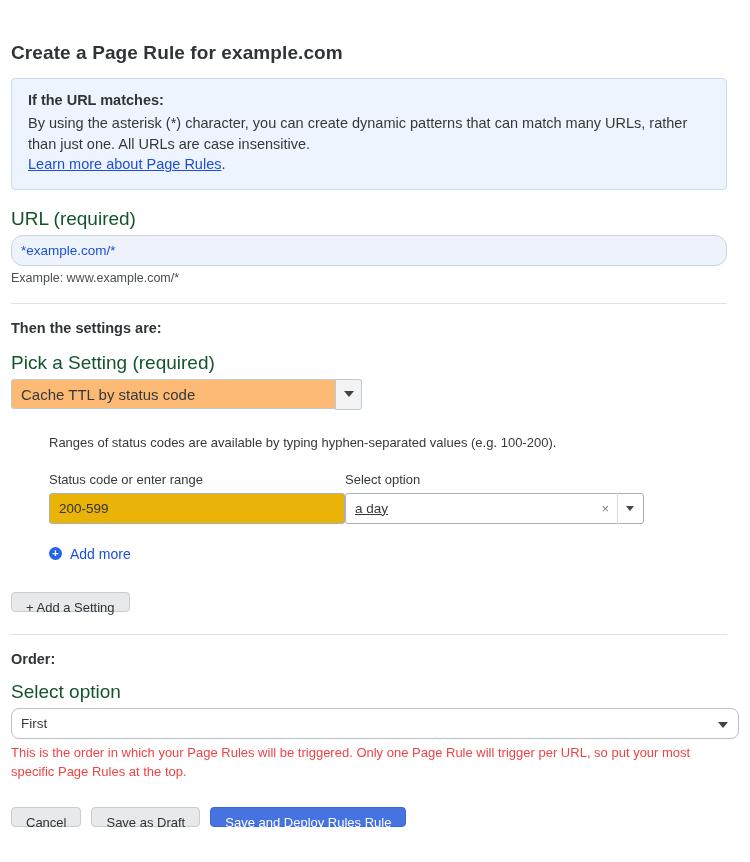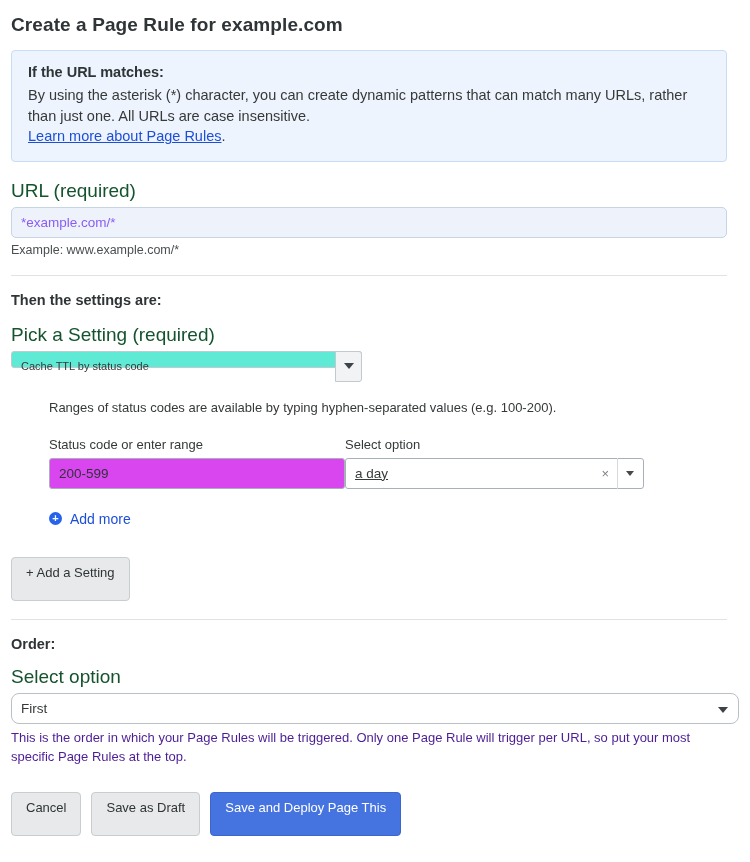--- a/index.html
+++ b/index.html
@@ -11,20 +11,21 @@
     color: #36393a;
   }
   body {
     width: 750px;
     height: 862px;
     overflow: hidden;
   }
   .page {
     padding: 10px 23px 0 11px;
     width: 750px;
+    margin-top: 28px;
   }
   .page-title {
     font-size: 19px;
     font-weight: bold;
     color: #2f3437;
     margin: 4px 0 14px 0;
     letter-spacing: 0.1px;
   }
   .info-box {
     border: 1px solid #c9dcf5;
@@ -51,24 +52,24 @@
   }
   .field-label {
     font-size: 19px;
     color: #14532d;
     margin-bottom: 5px;
   }
   .url-input {
     width: 100%;
     height: 31px;
     border: 1px solid #c7d4e4;
-    border-radius: 5px;
+    border-radius: 12px;
     background: #eef3fb;
     font-size: 13.5px;
-    color: #8b5cf6;
+    color: #1d4ed8;
     padding: 0 9px;
     font-family: "Liberation Sans", sans-serif;
     outline: none;
   }
   .hint {
     font-size: 12.5px;
     color: #4a4f52;
     margin-top: 5px;
   }
   .divider {
@@ -81,25 +82,25 @@
     font-weight: bold;
     color: #2f3437;
     margin-bottom: 16px;
   }
   .select-wrap {
     position: relative;
     display: inline-block;
   }
   .setting-select {
     width: 351px;
-    height: 17px;
+    height: 30px;
     border: 1px solid #c2c9cf;
     border-radius: 3px;
-    background: #5eead4;
-    font-size: 11px;
+    background: #fdba74;
+    font-size: 15px;
     color: #36393a;
     padding: 0 40px 0 9px;
     line-height: 29px;
   }
   .setting-select-arrow {
     position: absolute;
     right: 0px;
     top: 0px;
     width: 27px;
     height: 31px;
@@ -133,21 +134,21 @@
   .small-label {
     font-size: 13px;
     color: #36393a;
     margin-bottom: 6px;
   }
   .text-input {
     width: 100%;
     height: 31px;
     border: 1px solid #a9b1b8;
     border-radius: 3px;
-    background: #d946ef;
+    background: #eab308;
     font-size: 13.5px;
     color: #2f3437;
     padding: 0 9px;
     font-family: "Liberation Sans", sans-serif;
     outline: none;
   }
   .combo {
     position: relative;
     width: 100%;
     height: 31px;
@@ -199,21 +200,21 @@
   .add-more-text {
     color: #1d4ed8;
     font-size: 14px;
   }
   .btn {
     font-family: "Liberation Sans", sans-serif;
     font-size: 13px;
     border-radius: 4px;
     cursor: pointer;
     padding: 0 14px;
-    height: 44px;
+    height: 20px;
     line-height: 29px;
     display: inline-block;
   }
   .btn-grey {
     background: #e7e9ea;
     border: 1px solid #c8cdd0;
     color: #2f3437;
   }
   .btn-primary {
     background: #4573e0;
@@ -243,21 +244,21 @@
     position: absolute;
     right: 10px;
     top: 13px;
     width: 0; height: 0;
     border-left: 5px solid transparent;
     border-right: 5px solid transparent;
     border-top: 6px solid #3d4347;
   }
   .order-hint {
     font-size: 13px;
-    color: #4c1d95;
+    color: #ef4444;
     line-height: 1.45;
     margin-top: 5px;
   }
   .footer {
     display: flex;
     gap: 10px;
     margin-top: 26px;
   }
 </style>
 </head>
@@ -327,16 +328,16 @@
   <div class="field-label">Select option</div>
   <div class="order-select">
     <span>First</span>
     <span class="order-caret"></span>
   </div>
   <div class="order-hint">This is the order in which your Page Rules will be triggered. Only one Page Rule will trigger per URL, so put your most specific Page Rules at the top.</div>
 
   <div class="footer">
     <span class="btn btn-grey">Cancel</span>
     <span class="btn btn-grey">Save as Draft</span>
-    <span class="btn btn-primary">Save and Deploy Page This</span>
+    <span class="btn btn-primary">Save and Deploy Rules Rule</span>
   </div>
 
 </div>
 
 </body></html>

